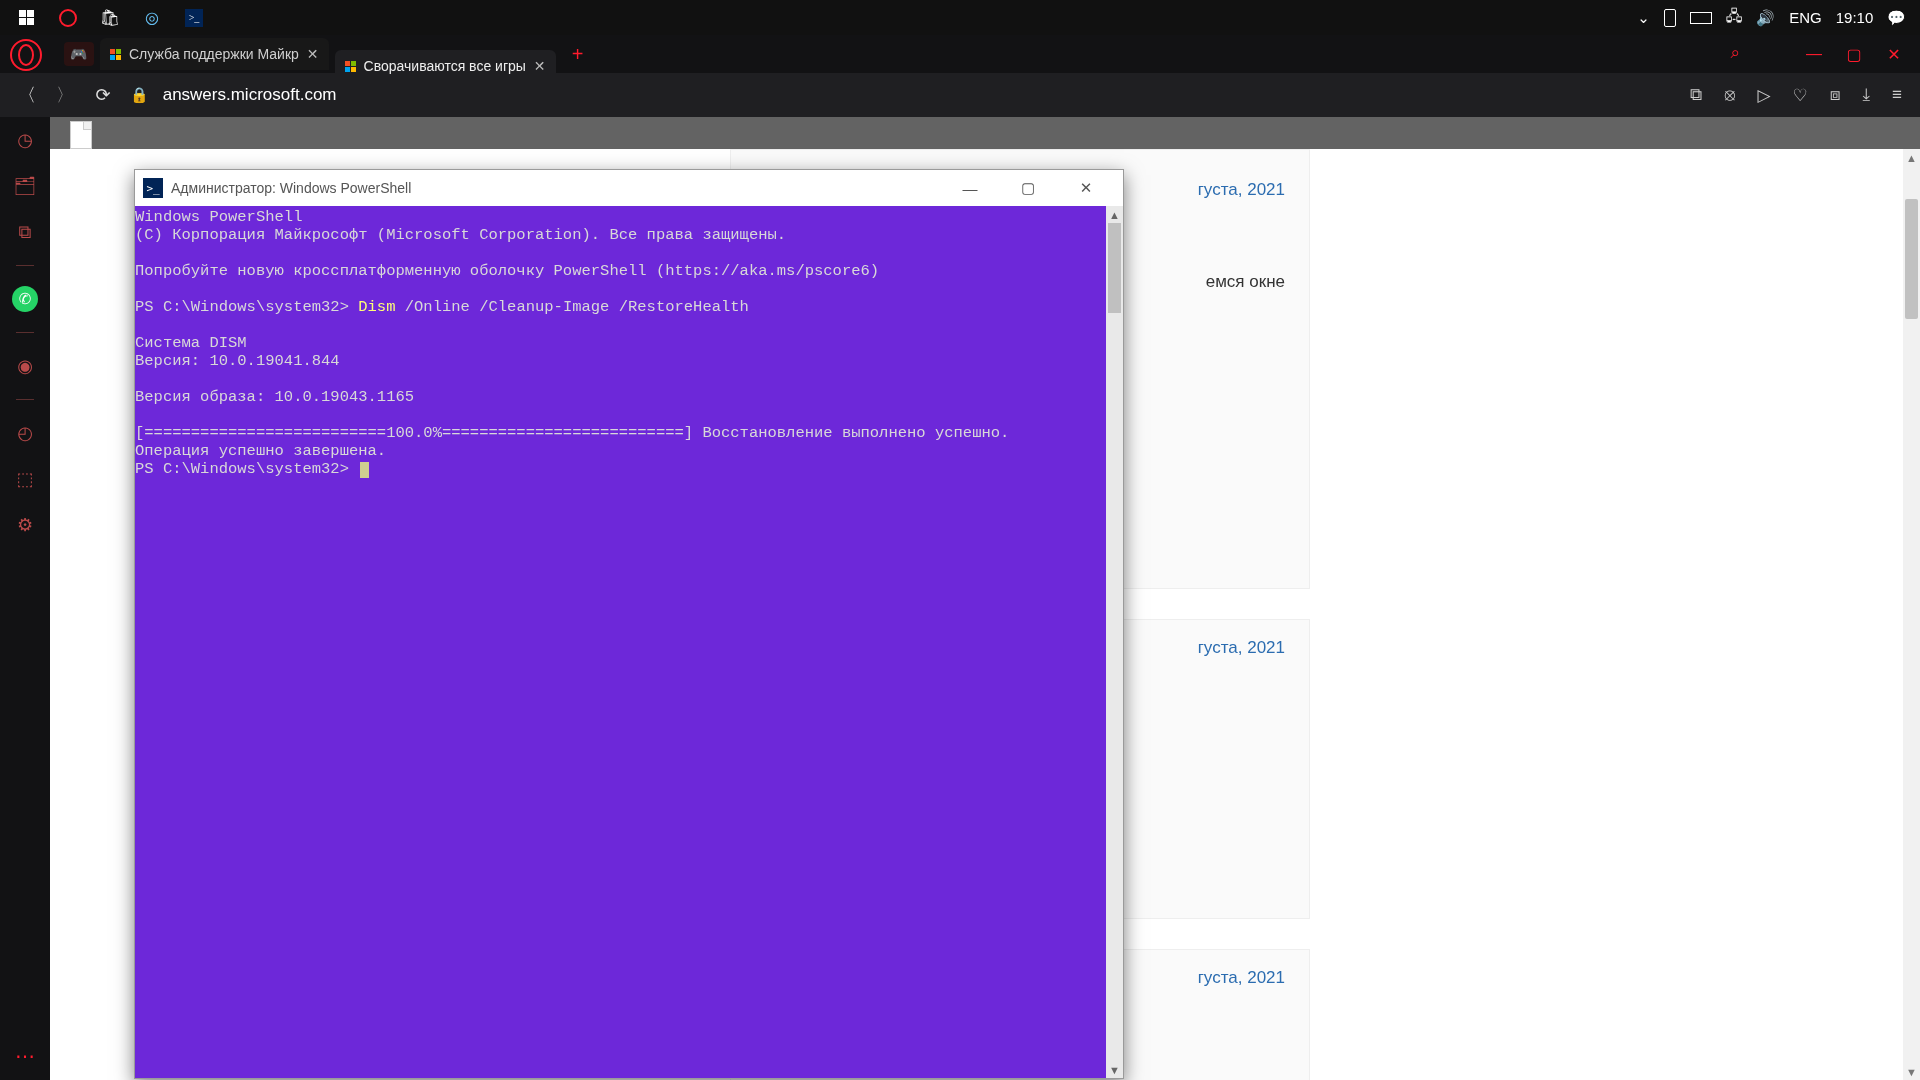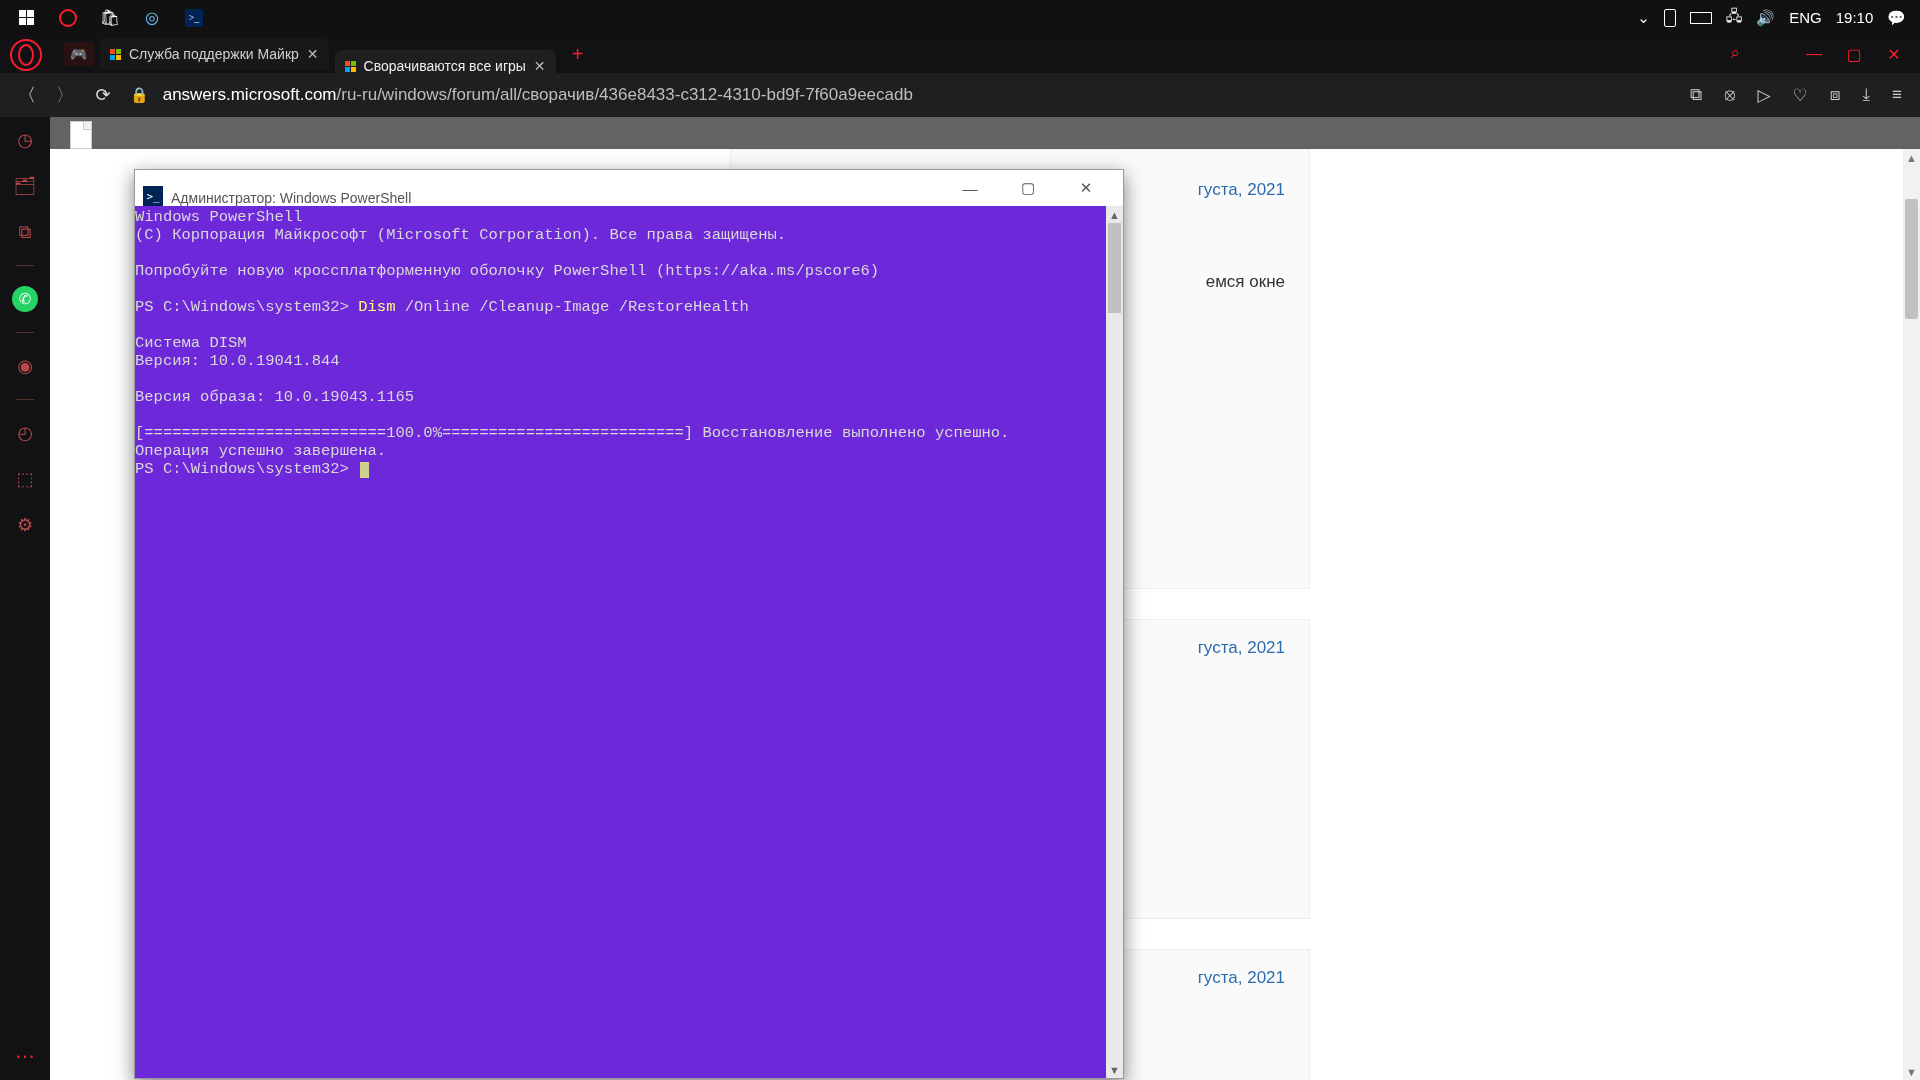--- a/index.html
+++ b/index.html
@@ -45,21 +45,21 @@
   .page-wrap { position:absolute; top:32px; left:0; right:0; bottom:0; background:#fff; }
   .forum { position:absolute; top:0; left:0; right:0; bottom:0; overflow:hidden; }
   .post { margin:16px 0 30px 680px; width:580px; background:#fafafa; border:1px solid #eee; padding:18px 24px 24px 24px; }
   .post .date { text-align:right; color:#2b6cb0; font-size:17px; }
   .post .body { margin-top:24px; color:#333; font-size:17px; line-height:1.4; }
   .page-scrollbar { position:absolute; top:0; right:0; bottom:0; width:17px; background:#f1f1f1; }
   .page-scrollbar .arrow { height:17px; background:#f1f1f1; color:#777; font-size:11px; display:flex; align-items:center; justify-content:center; cursor:pointer;}
   .page-scrollbar .thumb { position:absolute; top:50px; left:2px; right:2px; height:120px; background:#c1c1c1; border-radius:2px; cursor:pointer;}
   
   .ps-window { position:absolute; top:169px; left:134px; width:990px; height:910px; background:#012456; border:1px solid #9a9a9a; box-shadow:0 6px 18px rgba(0,0,0,.5); display:flex; flex-direction:column; }
-  .ps-title { height:36px; background:#fff; display:flex; align-items:flex-end; padding:0 8px; color:#555; font-size:14px; cursor:move;}
+  .ps-title { height:36px; background:#fff; display:flex; align-items:center; padding:0 8px; color:#555; font-size:14px; cursor:move;}
   .ps-title .ps-ico { width:20px; height:20px; background:#012456; margin-right:8px; display:flex; align-items:center; justify-content:center; color:#fff; font-size:12px; }
   .ps-title .ps-ico::after{content:">_";font-family:Consolas,monospace;font-size:11px;}
   .ps-title .ps-ctrls { margin-left:auto; display:flex; }
   .ps-title .ps-ctrls div { width:58px; height:36px; display:flex; align-items:center; justify-content:center; color:#555; cursor:pointer; font-size:15px;}
   .ps-console { flex:1; background:#6d28d9; color:#d8d8d8; font-family:Consolas,"Courier New",monospace; font-size:15.5px; line-height:18px; padding:2px 0 0 0; white-space:pre; position:relative; overflow:hidden;}
   .ps-console .cmd { color:#ffff77; }
   .ps-console .cursor { display:inline-block; width:9px; height:16px; background:#cfcf90; vertical-align:text-bottom; margin-left:2px;}
   .ps-scroll { position:absolute; top:36px; right:0; bottom:0; width:17px; background:#e9e9e9; }
   .ps-scroll .arrow { height:17px; color:#666; font-size:11px; display:flex; align-items:center; justify-content:center; cursor:pointer;}
   .ps-scroll .thumb { position:absolute; top:17px; left:2px; right:2px; height:90px; background:#c0c0c0; cursor:pointer;}
@@ -129,21 +129,20 @@
     </div>
   </div>
 
   <div class="opera-addr">
     <div class="nav-btn en">〈</div>
     <div class="nav-btn">〉</div>
     <div class="nav-btn en">⟳</div>
     <div class="url-box">
       <span class="lock">🔒</span>
       <span class="host">answers.microsoft.com</span>
-        <span>/ru-ru/windows/forum/all/сворачив/436e8433-c312-4310-bd9f-7f60a9eecadb</span>
     </div>
     <div class="right-icons">
       <span>⧉</span>
       <span>⦻</span>
       <span>▷</span>
       <span>♡</span>
       <span>⧈</span>
       <span>⤓</span>
       <span>≡</span>
     </div>

